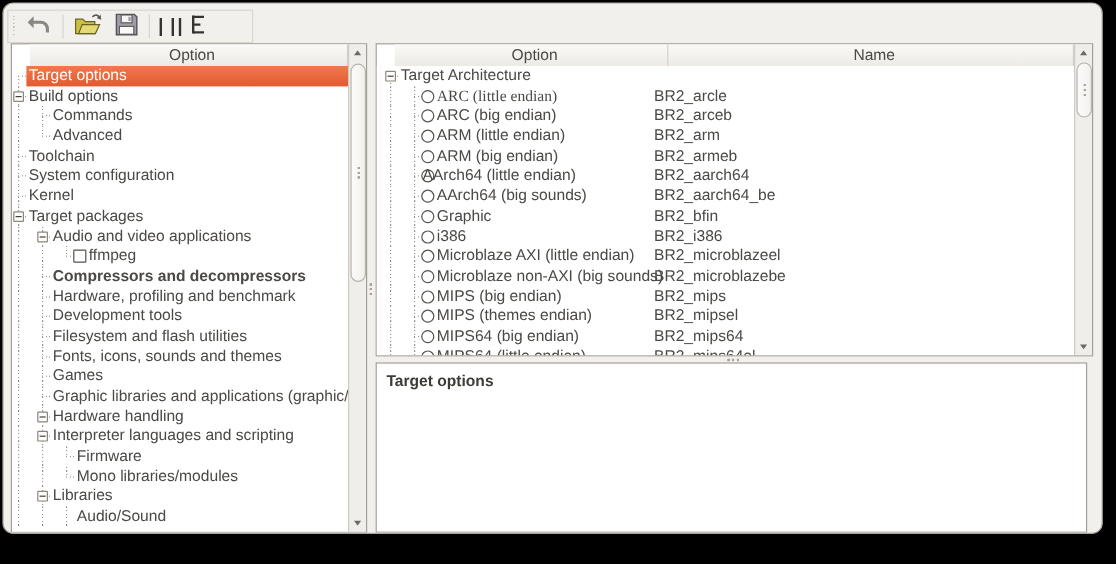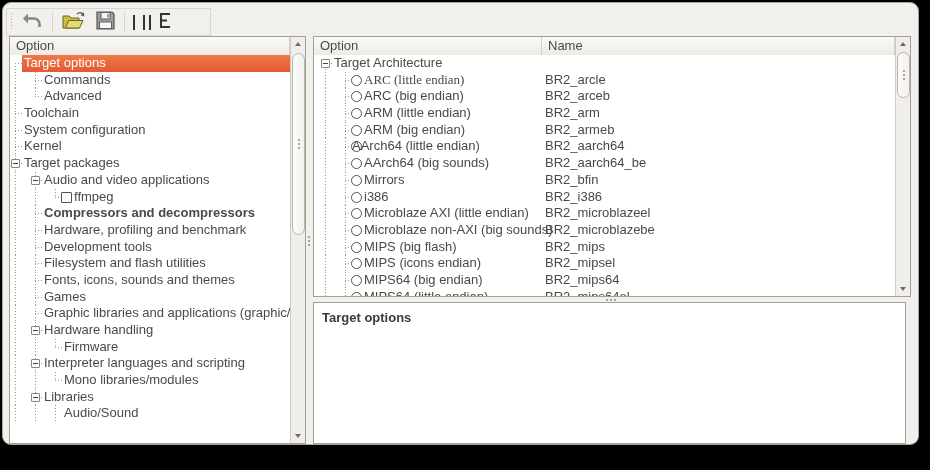--- a/index.html
+++ b/index.html
@@ -18,22 +18,22 @@
   .tb-sep{width:1px;height:20px;background:#d9d5cf;margin:0 4px;}
   .bars{display:flex;gap:4px;align-items:center;}
   .bar{width:2px;height:15px;background:#35332f;}
   
   .panel{position:absolute;background:#fff;border:1px solid #a39e96;box-sizing:border-box;}
   .left-panel{left:6px;top:33px;width:297px;height:408px;}
   .right-top-panel{left:310px;top:33px;width:598px;height:261px;}
   .help-panel{position:absolute;left:310px;top:299px;width:593px;height:142px;background:#fff;
               border:1px solid #a39e96;box-sizing:border-box;}
   .help-title{font-size:13px;font-weight:bold;color:#3c3b36;padding:7px 8px;}
-  .hdr{position:absolute;left:0;top:0;right:15px;height:18px;display:flex;
-       background:linear-gradient(#fafaf8,#edeae5);border-bottom:1px solid #cbc6bf;}
+  .hdr{position:absolute;left:15px;top:0;right:15px;height:18px;display:flex;
+       background:linear-gradient(#fafaf8,#edeae5);border-bottom:1px solid #cbc6bf;text-align:center;}
   .hdr-cell{font-size:13px;color:#4a4843;padding:1px 0 0 6px;box-sizing:border-box;
             border-right:1px solid #d5d0c9;white-space:nowrap;overflow:hidden;}
   .hdr-cell:last-child{flex:1;}
   .hdr-one{flex:1;}
   .c1{width:228px;}
   .viewport{position:absolute;left:0;top:18px;right:15px;bottom:0;overflow:hidden;background:#fff;}
   
   .trow{position:relative;height:16.7px;width:100%;}
   .gv,.cv{position:absolute;width:1px;
       background-image:repeating-linear-gradient(to bottom,#9b968e 0 1px,transparent 1px 3px);}
@@ -132,20 +132,26 @@
       <div class="hdr-cell hdr-one">Option</div>
     </div>
     <div class="viewport" id="left-tree">
         <div class="trow">
           <div class="selbg" style="left: 12px;"></div>
           <span class="cv" style="left: 5px; top: 50%; bottom: 0px;"></span>
           <span class="ch" style="left: 5px; width: 9px;"></span>
           <span class="tlabel sel" style="left: 14px;">Target options</span>
         </div>
         <div class="trow">
+          <span class="cv" style="left: 5px; top: 0px; bottom: 0px;"></span>
+          <span class="ch" style="left: 5px; width: 9px;"></span>
+          <span class="exp" style="left: 1px;"></span>
+          <span class="tlabel" style="left: 14px;">Build options</span>
+        </div>
+        <div class="trow">
           <span class="gv" style="left: 5px; top: 0px; bottom: 0px;"></span>
           <span class="cv" style="left: 25px; top: 0px; bottom: 0px;"></span>
           <span class="ch" style="left: 25px; width: 9px;"></span>
           <span class="tlabel" style="left: 34px;">Commands</span>
         </div>
         <div class="trow">
           <span class="gv" style="left: 5px; top: 0px; bottom: 0px;"></span>
           <span class="cv" style="left: 25px; top: 0px; height: 50%;"></span>
           <span class="ch" style="left: 25px; width: 9px;"></span>
           <span class="tlabel" style="left: 34px;">Advanced</span>
@@ -230,34 +236,34 @@
         </div>
         <div class="trow">
           <span class="gv" style="left: 5px; top: 0px; bottom: 0px;"></span>
           <span class="cv" style="left: 25px; top: 0px; bottom: 0px;"></span>
           <span class="ch" style="left: 25px; width: 9px;"></span>
           <span class="exp" style="left: 21px;"></span>
           <span class="tlabel" style="left: 34px;">Hardware handling</span>
         </div>
         <div class="trow">
           <span class="gv" style="left: 5px; top: 0px; bottom: 0px;"></span>
+          <span class="cv" style="left: 25px; top: 0px; bottom: 0px;"></span>
+          <span class="ch" style="left: 25px; width: 9px;"></span>
+          <span class="exp" style="left: 21px;"></span>
+          <span class="tlabel" style="left: 34px;">Interpreter languages and scripting</span>
+        </div>
+        <div class="trow">
+          <span class="gv" style="left: 5px; top: 0px; bottom: 0px;"></span>
           <span class="gv" style="left: 25px; top: 0px; bottom: 0px;"></span>
           <span class="cv" style="left: 45px; top: 0px; height: 50%;"></span>
           <span class="ch" style="left: 45px; width: 9px;"></span>
           <span class="tlabel" style="left: 54px;">Firmware</span>
         </div>
         <div class="trow">
           <span class="gv" style="left: 5px; top: 0px; bottom: 0px;"></span>
-          <span class="cv" style="left: 25px; top: 0px; bottom: 0px;"></span>
-          <span class="ch" style="left: 25px; width: 9px;"></span>
-          <span class="exp" style="left: 21px;"></span>
-          <span class="tlabel" style="left: 34px;">Interpreter languages and scripting</span>
-        </div>
-        <div class="trow">
-          <span class="gv" style="left: 5px; top: 0px; bottom: 0px;"></span>
           <span class="gv" style="left: 25px; top: 0px; bottom: 0px;"></span>
           <span class="cv" style="left: 45px; top: 0px; height: 50%;"></span>
           <span class="ch" style="left: 45px; width: 9px;"></span>
           <span class="tlabel" style="left: 54px;">Mono libraries/modules</span>
         </div>
         <div class="trow">
           <span class="gv" style="left: 5px; top: 0px; bottom: 0px;"></span>
           <span class="cv" style="left: 25px; top: 0px; bottom: 0px;"></span>
           <span class="ch" style="left: 25px; width: 9px;"></span>
           <span class="exp" style="left: 21px;"></span>
@@ -345,21 +351,21 @@
           <span class="ch" style="left: 31px; width: 6px;"></span>
           <span class="radio" style="left: 37px;"></span>
           <span class="tlabel" style="left: 50px;">AArch64 (big sounds)</span>
           <span class="tname">BR2_aarch64_be</span>
         </div>
         <div class="trow">
           <span class="gv" style="left: 11px; top: 0px; bottom: 0px;"></span>
           <span class="cv" style="left: 31px; top: 0px; bottom: 0px;"></span>
           <span class="ch" style="left: 31px; width: 6px;"></span>
           <span class="radio" style="left: 37px;"></span>
-          <span class="tlabel" style="left: 50px;">Mirrors</span>
+          <span class="tlabel" style="left: 50px;">Graphic</span>
           <span class="tname">BR2_bfin</span>
         </div>
         <div class="trow">
           <span class="gv" style="left: 11px; top: 0px; bottom: 0px;"></span>
           <span class="cv" style="left: 31px; top: 0px; bottom: 0px;"></span>
           <span class="ch" style="left: 31px; width: 6px;"></span>
           <span class="radio" style="left: 37px;"></span>
           <span class="tlabel" style="left: 50px;">i386</span>
           <span class="tname">BR2_i386</span>
         </div>
@@ -377,29 +383,29 @@
           <span class="ch" style="left: 31px; width: 6px;"></span>
           <span class="radio" style="left: 37px;"></span>
           <span class="tlabel" style="left: 50px;">Microblaze non-AXI (big sounds)</span>
           <span class="tname">BR2_microblazebe</span>
         </div>
         <div class="trow">
           <span class="gv" style="left: 11px; top: 0px; bottom: 0px;"></span>
           <span class="cv" style="left: 31px; top: 0px; bottom: 0px;"></span>
           <span class="ch" style="left: 31px; width: 6px;"></span>
           <span class="radio" style="left: 37px;"></span>
-          <span class="tlabel" style="left: 50px;">MIPS (big flash)</span>
+          <span class="tlabel" style="left: 50px;">MIPS (big endian)</span>
           <span class="tname">BR2_mips</span>
         </div>
         <div class="trow">
           <span class="gv" style="left: 11px; top: 0px; bottom: 0px;"></span>
           <span class="cv" style="left: 31px; top: 0px; bottom: 0px;"></span>
           <span class="ch" style="left: 31px; width: 6px;"></span>
           <span class="radio" style="left: 37px;"></span>
-          <span class="tlabel" style="left: 50px;">MIPS (icons endian)</span>
+          <span class="tlabel" style="left: 50px;">MIPS (themes endian)</span>
           <span class="tname">BR2_mipsel</span>
         </div>
         <div class="trow">
           <span class="gv" style="left: 11px; top: 0px; bottom: 0px;"></span>
           <span class="cv" style="left: 31px; top: 0px; bottom: 0px;"></span>
           <span class="ch" style="left: 31px; width: 6px;"></span>
           <span class="radio" style="left: 37px;"></span>
           <span class="tlabel" style="left: 50px;">MIPS64 (big endian)</span>
           <span class="tname">BR2_mips64</span>
         </div>

